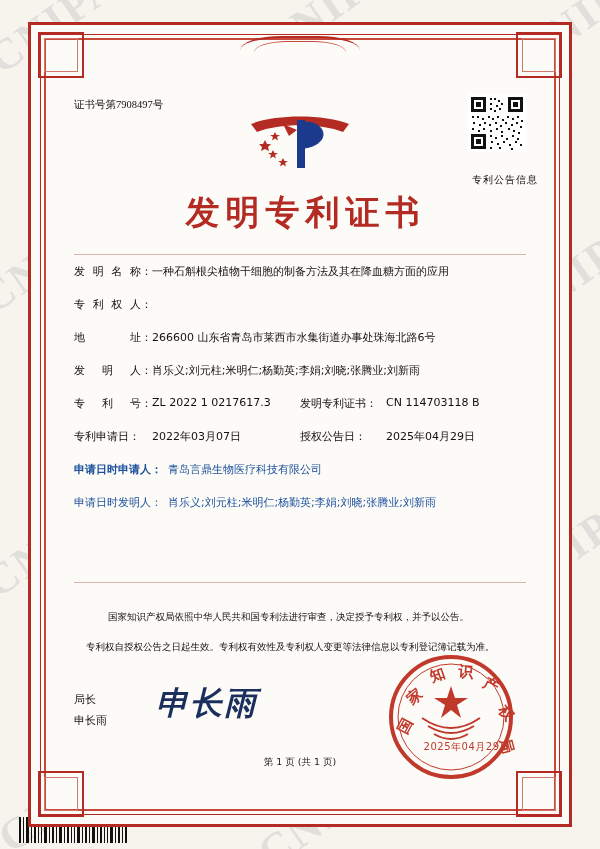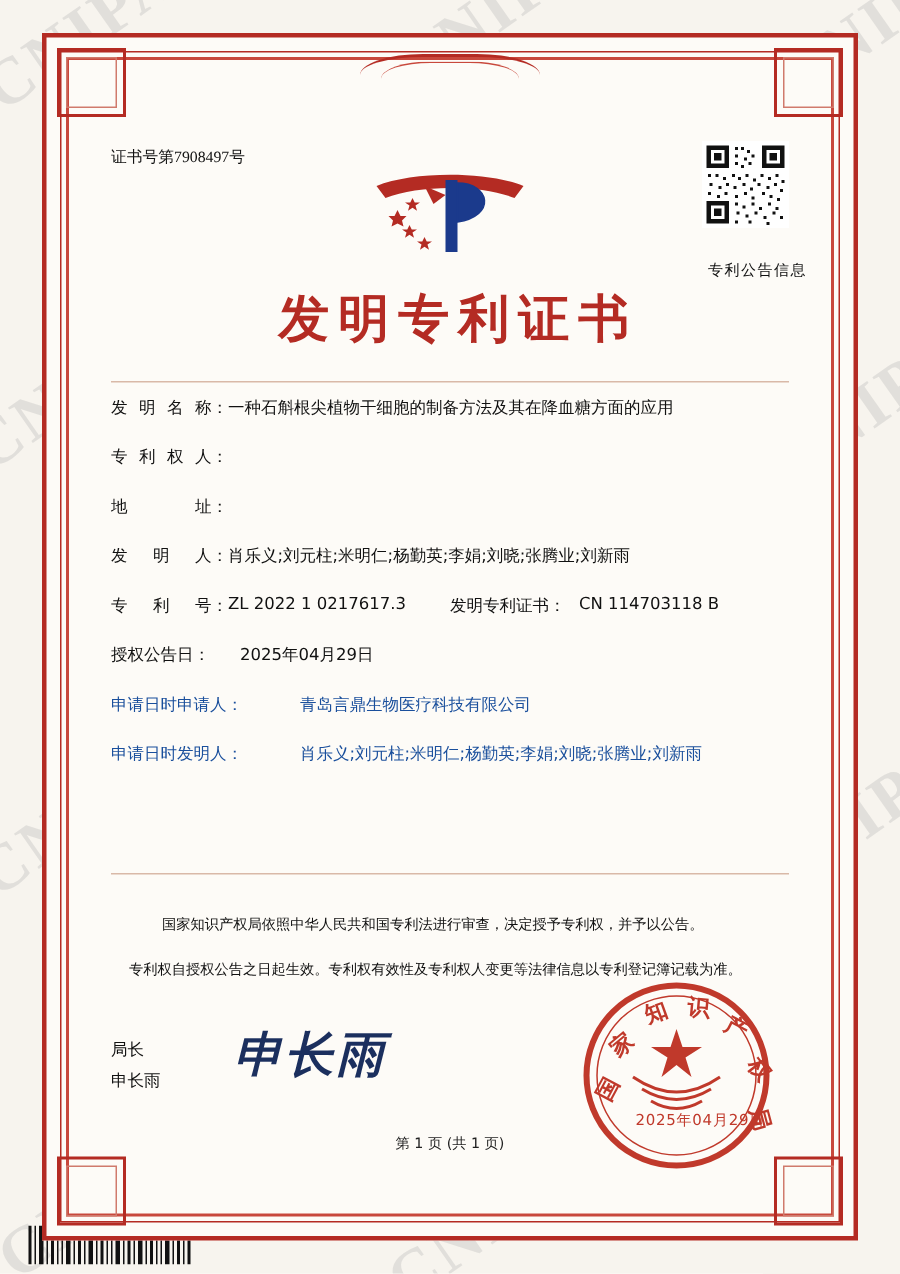--- a/index.html
+++ b/index.html
@@ -124,21 +124,21 @@
   }
   .row{display:flex;align-items:flex-start;margin-bottom:0;height:33px;}
   .lbl{
     width:78px;flex:0 0 78px;color:#111;font-size:11px;
     letter-spacing:0;white-space:nowrap;
   }
   .lbl.spread{
     display:flex;justify-content:space-between;
   }
   .val{flex:1;font-size:11px;color:#111;}
-  .val.blue{color:#1a4f9c;margin-left:32px;}
+  .val.blue{color:#1a4f9c;}
   .half{display:flex;width:100%;}
   .half .cell{display:flex;flex:1;align-items:flex-start;}
   .half .cell2{display:flex;flex:1;align-items:flex-start;}
   .lbl2{width:86px;flex:0 0 86px;font-size:11px;white-space:nowrap;}
 
   .notice{
     position:absolute;left:46px;right:46px;top:574px;
     font-size:9.5px;line-height:1.9;color:#111;text-align:justify;
   }
   .notice p{margin:12px;}
@@ -323,20 +323,21 @@
           <span>权</span>
           <span>人：</span>
       </div>
     </div>
 
     <div class="row">
       <div class="lbl spread">
         <span>地</span>
           <span>址：</span>
       </div>
+      <div class="val">266600 山东省青岛市莱西市水集街道办事处珠海北路6号</div>
     </div>
 
     <div class="row">
       <div class="lbl spread">
         <span>发</span>
           <span>明</span>
           <span>人：</span>
       </div>
       <div class="val">肖乐义;刘元柱;米明仁;杨勤英;李娟;刘晓;张腾业;刘新雨</div>
     </div>
@@ -353,29 +354,33 @@
         </div>
         <div class="cell2">
           <div class="lbl2">发明专利证书：</div>
           <div class="val">CN 114703118 B</div>
         </div>
       </div>
     </div>
 
     <div class="row">
       <div class="half">
+        <div class="cell">
+          <div class="lbl">专利申请日：</div>
+          <div class="val">2022年03月07日</div>
+        </div>
         <div class="cell2">
           <div class="lbl2">授权公告日：</div>
           <div class="val">2025年04月29日</div>
         </div>
       </div>
     </div>
 
     <div class="row">
-      <div class="lbl" style="width:94px;flex:0 0 94px;color:#1a4f9c;">申请日时申请人：</div>
+      <div class="lbl" style="width:94px;flex:0 0 94px;color:#1a4f9c;font-weight:bold;">申请日时申请人：</div>
       <div class="val blue">青岛言鼎生物医疗科技有限公司</div>
     </div>
 
     <div class="row">
       <div class="lbl" style="width:94px;flex:0 0 94px;color:#1a4f9c;">申请日时发明人：</div>
       <div class="val blue">肖乐义;刘元柱;米明仁;杨勤英;李娟;刘晓;张腾业;刘新雨</div>
     </div>
 
   </div>
 

